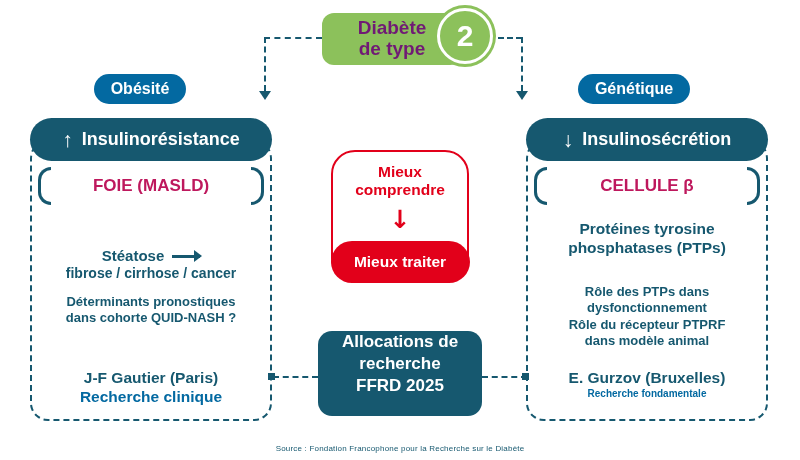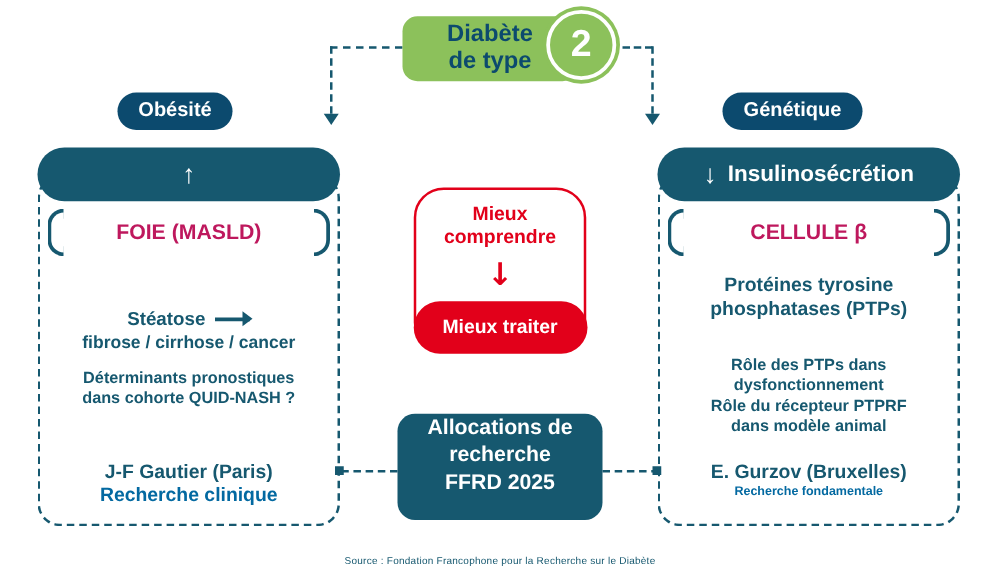--- a/index.html
+++ b/index.html
@@ -14,29 +14,29 @@
   .conn.h { border-top:2px dashed #16586F; }
   .conn.v { border-left:2px dashed #16586F; }
   .arrowhead-down { position:absolute; width:0; height:0;
     border-left:6px solid transparent; border-right:6px solid transparent;
     border-top:9px solid #16586F; }
   .dot { position:absolute; width:7px; height:7px; background:#16586F; }
 
   
   .title-badge { position:absolute; left:322px; top:13px; width:140px; height:52px;
     background:#8CC15B; border-radius:12px; display:flex; align-items:center;
-    justify-content:center; color:#0c4a6e; font-weight:bold; font-size:19px;
+    justify-content:center; color:#701a75; font-weight:bold; font-size:19px;
     line-height:1.08; text-align:center; z-index:2; }
   .title-circle { position:absolute; left:437px; top:8px; width:50px; height:50px;
     background:#8CC15B; border:3px solid #fff; box-shadow:0 0 0 3px #8CC15B;
     border-radius:50%; display:flex; align-items:center; justify-content:center;
     color:#fff; font-size:30px; font-weight:bold; z-index:3; }
 
   
-  .pill-red { position:absolute; height:30px; background:#0c4a6e; color:#fff;
+  .pill-red { position:absolute; height:30px; background:#0369a1; color:#fff;
     font-weight:bold; font-size:16px; border-radius:16px; display:flex;
     align-items:center; justify-content:center; z-index:2; }
   .pill-obesite { left:94px; top:74px; width:92px; }
   .pill-genetique { left:578px; top:74px; width:112px; }
 
   
   .bar-teal { position:absolute; top:118px; width:242px; height:43px;
     background:#16586F; border-radius:22px; color:#fff; display:flex;
     align-items:center; justify-content:center; gap:9px; font-weight:bold;
     font-size:18px; z-index:2; }
@@ -122,20 +122,21 @@
   <div class="title-circle">
     <span>2</span>
   </div>
 
   <div class="pill-red pill-obesite">
     <span>Obésité</span>
   </div>
   <div class="dashed-box dash-left"></div>
   <div class="bar-teal bar-left">
     <span class="hdr-arrow">↑</span>
+    <span>Insulinorésistance</span>
   </div>
   <div class="bracket-box brk-left">
     <span>FOIE (MASLD)</span>
   </div>
   <div class="t steatose-row">
     <span>Stéatose</span><span class="long-arrow"></span>
   </div>
   <div class="t progression">fibrose / cirrhose / cancer</div>
   <div class="t left-details pre">Déterminants pronostiques
 dans cohorte QUID-NASH ?</div>

